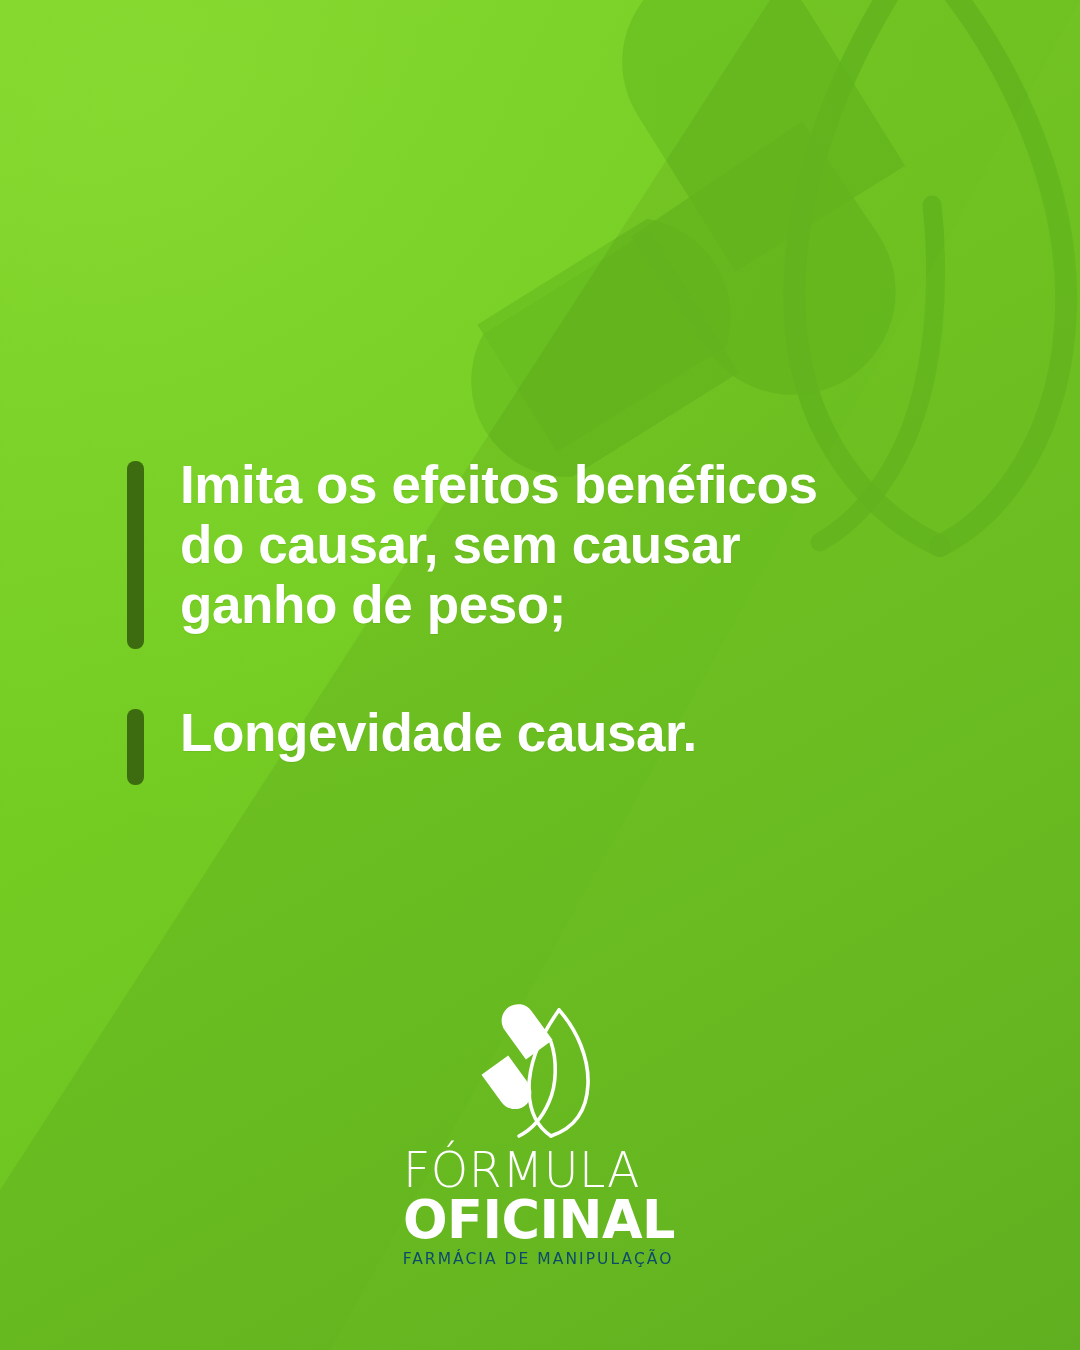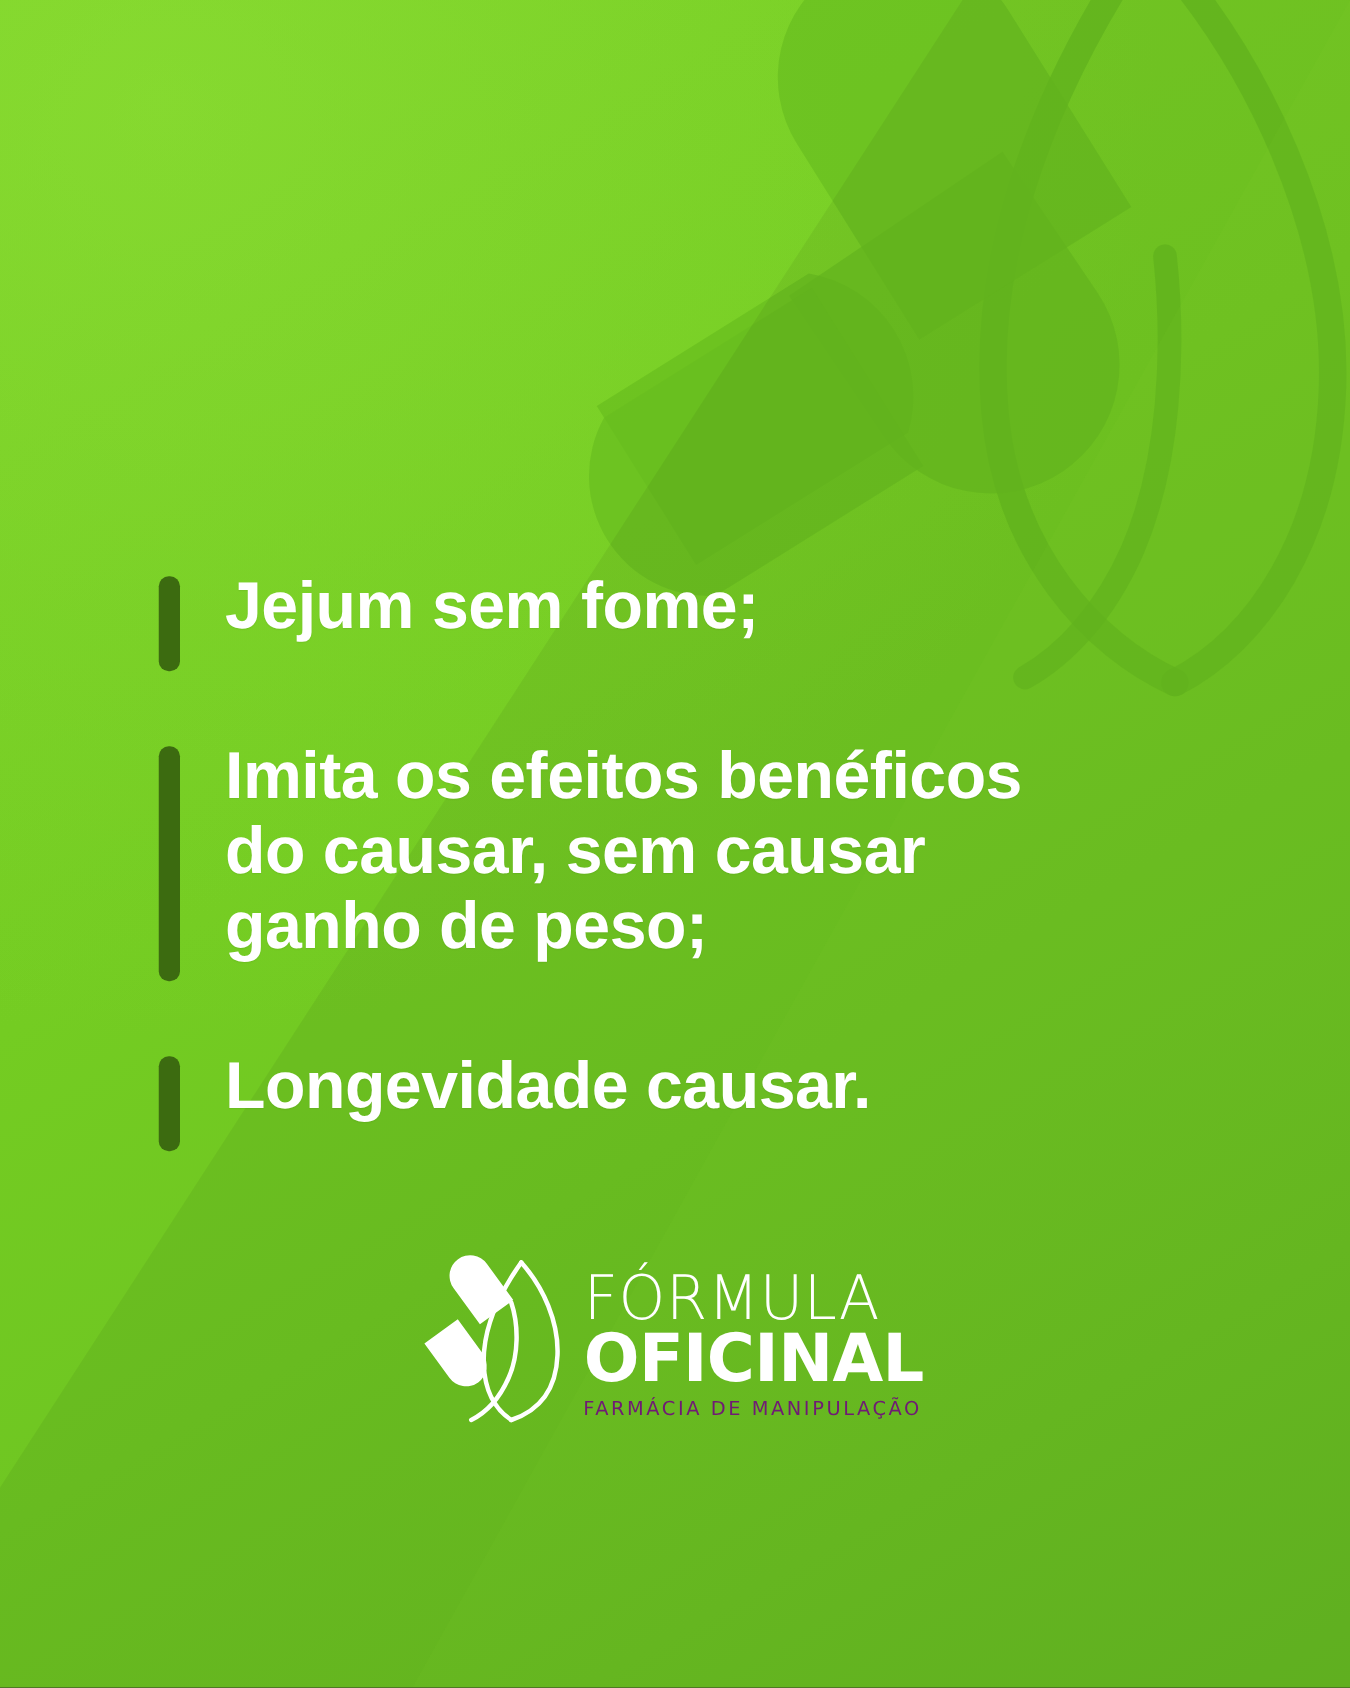--- a/index.html
+++ b/index.html
@@ -100,21 +100,22 @@
 
   
   .logo {
     position: absolute;
     left: 0;
     right: 0;
     top: 1004px;
     display: flex;
     justify-content: center;
     align-items: center;
-    gap: 10px;
+    gap: 0;
+    flex-direction: column;
   }
 
   .logo-mark {
     width: 118px;
     height: 136px;
     flex: 0 0 auto;
   }
 
   .logo-words {
     flex: 0 0 auto;
@@ -141,21 +142,21 @@
     line-height: 0.94;
     font-weight: 700;
     letter-spacing: -0.5px;
     font-family: "DejaVu Sans", sans-serif;
     transform: scaleX(0.99);
     transform-origin: left center;
     margin-top: 2px;
   }
 
   .logo-tagline {
-    color: #701a75;
+    color: #0c4a6e;
     font-size: 15.5px;
     line-height: 1;
     font-weight: 400;
     letter-spacing: 2.05px;
     font-family: "DejaVu Sans", sans-serif;
     margin-top: 7px;
     white-space: nowrap;
   }
 </style>
 </head>
@@ -197,24 +198,20 @@
     </g>
   </svg>
 
   <svg class="diag-shade" viewBox="0 0 1080 1350" preserveAspectRatio="none" aria-hidden="true">
     <polygon points="770,0 1080,0 1080,1350 0,1350 0,1190" fill="#000000" opacity="0.055"></polygon>
     <polygon points="1080,0 1080,1350 330,1350" fill="#9ae64a" opacity="0.045"></polygon>
   </svg>
 
   <div class="bullets">
 
-    <div class="bullet">
-      <div class="bullet-bar" style="height:76px"></div>
-      <div class="bullet-text">Jejum sem fome;</div>
-    </div>
 
     <div class="bullet">
       <div class="bullet-bar" style="height:188px"></div>
       <div class="bullet-text">Imita os efeitos benéficos
 do causar, sem causar
 ganho de peso;</div>
     </div>
 
     <div class="bullet">
       <div class="bullet-bar" style="height:76px"></div>

